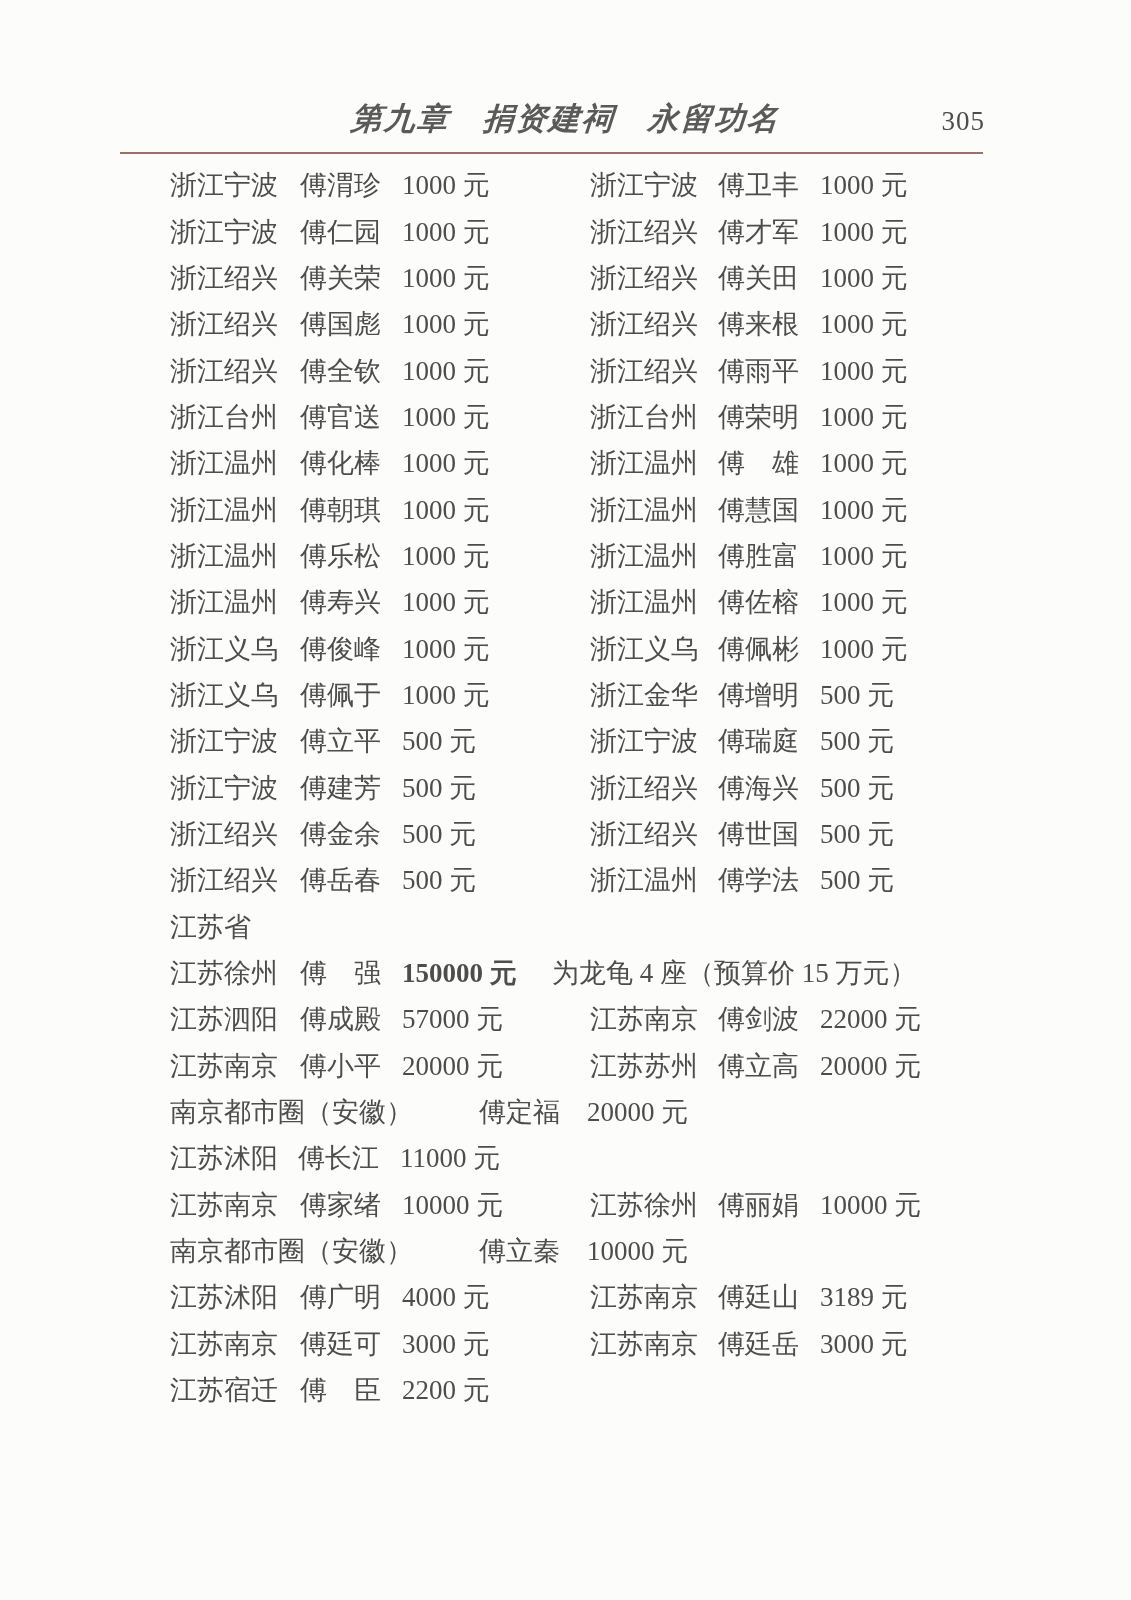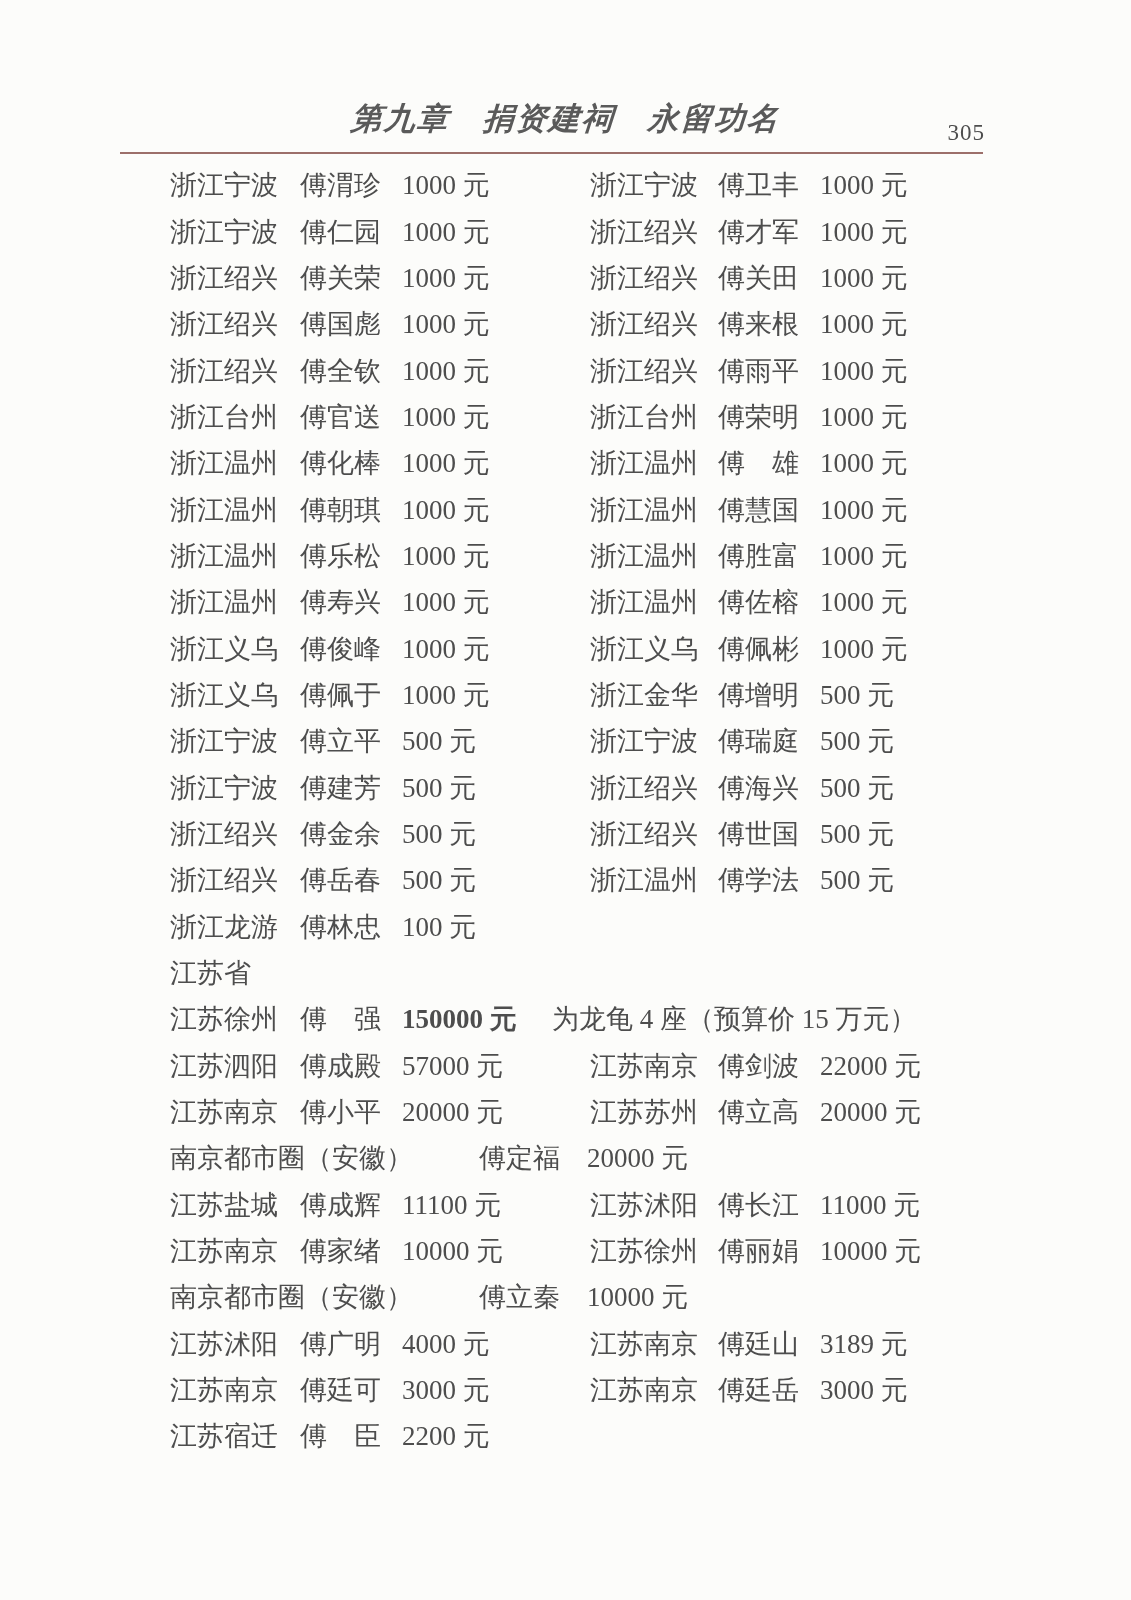--- a/index.html
+++ b/index.html
@@ -14,22 +14,22 @@
   .chapter-title{
     position:absolute;top:98px;left:0;right:0;
     text-align:center;
     font-size:31px;font-weight:bold;
     color:#5a5a5a;
     letter-spacing:2px;
     font-style:italic;
     transform:skewX(-4deg);
   }
   .page-number{
-    position:absolute;top:120px;right:146px;
-    font-size:23px;color:#4d4d4d;letter-spacing:1px;
+    position:absolute;top:106px;right:146px;
+    font-size:27px;color:#4d4d4d;letter-spacing:1px;
   }
   .header-rule{
     position:absolute;top:152px;left:120px;
     width:863px;height:2px;background:#9c6f6a;
   }
   .rows{position:absolute;top:162px;left:170px;width:810px;}
   .row{height:46.35px;display:flex;align-items:center;font-size:27px;}
   .half{display:flex;align-items:flex-end;}
   .half.left{width:420px;flex:none;}
   .half.right{flex:1;}
@@ -236,27 +236,20 @@
           <span class="c-region">浙江绍兴</span>
           <span class="c-name">傅岳春</span>
           <span class="c-amount">500 元</span>
         </div>
         <div class="half right">
           <span class="c-region">浙江温州</span>
           <span class="c-name">傅学法</span>
           <span class="c-amount">500 元</span>
         </div>
       </div>
-      <div class="row pair">
-        <div class="half left">
-          <span class="c-region">浙江龙游</span>
-          <span class="c-name">傅林忠</span>
-          <span class="c-amount">100 元</span>
-        </div>
-      </div>
       <div class="row section">
         <span class="section-label">江苏省</span>
       </div>
       <div class="row wide">
         <span class="c-region">江苏徐州</span>
         <span class="c-name">傅　强</span>
         <span class="c-amount">150000 元</span>
         <span class="c-note">为龙龟 4 座（预算价 15 万元）</span>
       </div>
       <div class="row pair">
@@ -282,25 +275,20 @@
           <span class="c-name">傅立高</span>
           <span class="c-amount">20000 元</span>
         </div>
       </div>
       <div class="row metro">
         <span class="c-region">南京都市圈（安徽）</span>
         <span class="c-name">傅定福</span>
         <span class="c-amount">20000 元</span>
       </div>
       <div class="row pair">
-        <div class="half left">
-          <span class="c-region">江苏盐城</span>
-          <span class="c-name">傅成辉</span>
-          <span class="c-amount">11100 元</span>
-        </div>
         <div class="half right">
           <span class="c-region">江苏沭阳</span>
           <span class="c-name">傅长江</span>
           <span class="c-amount">11000 元</span>
         </div>
       </div>
       <div class="row pair">
         <div class="half left">
           <span class="c-region">江苏南京</span>
           <span class="c-name">傅家绪</span>

